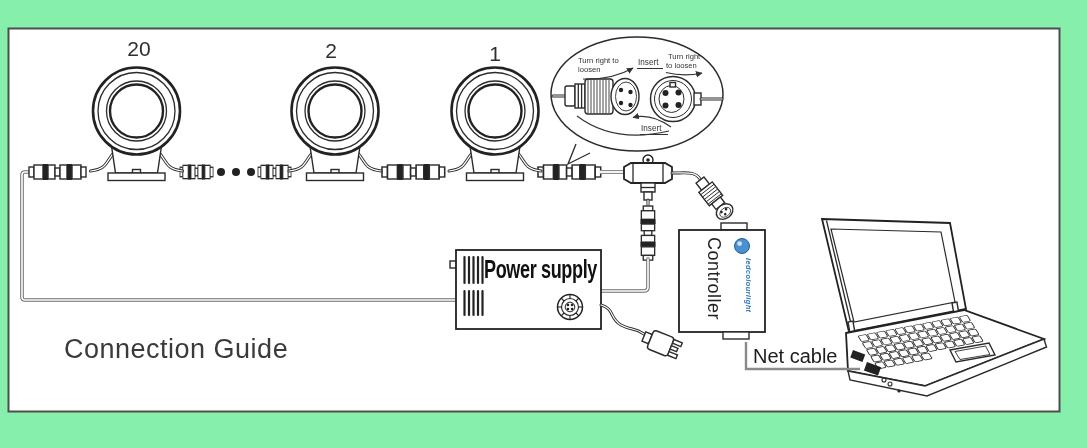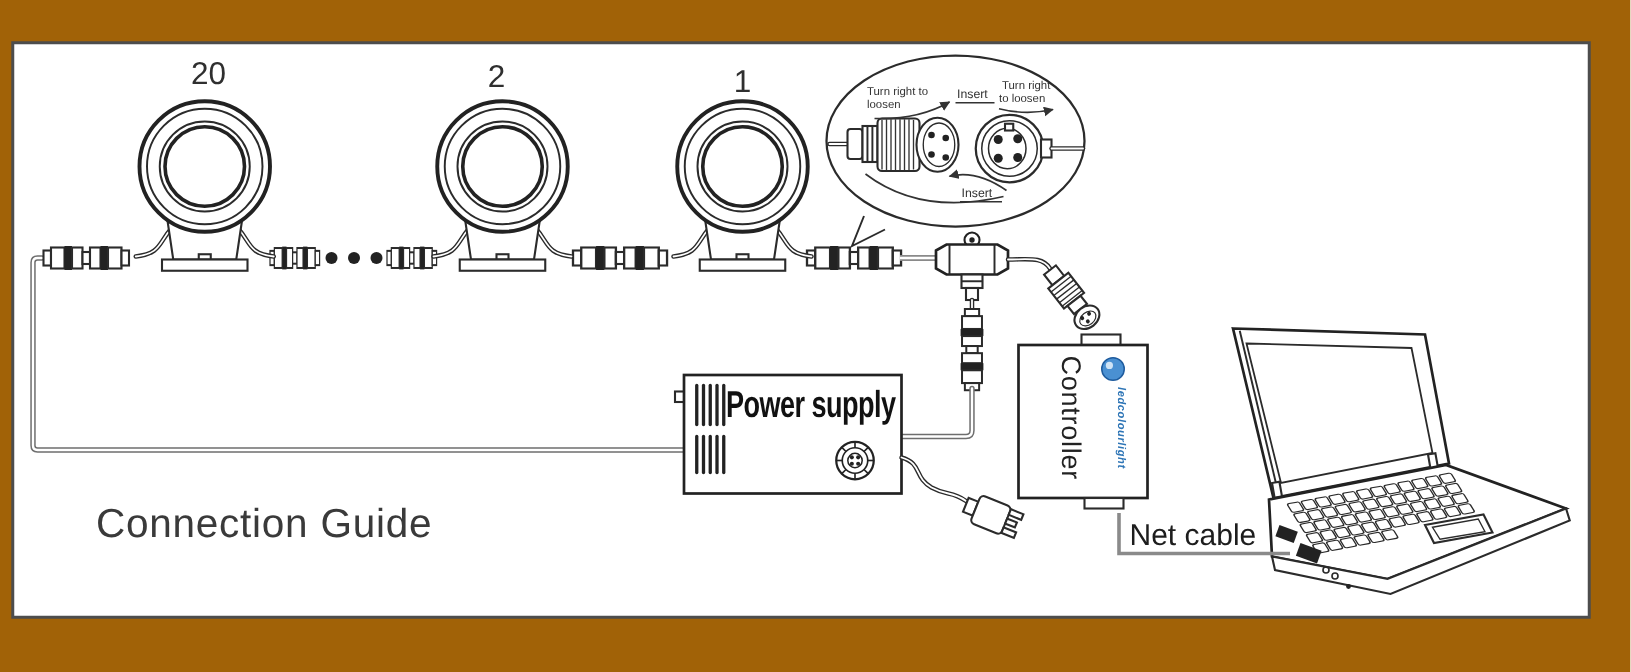--- a/index.html
+++ b/index.html
@@ -1,16 +1,16 @@
 <!DOCTYPE html>
 <html><head>
 <meta charset="utf-8">
 <style>
   html,body{margin:0;padding:0;background:#fff;}
-  .stage{position:relative;width:1087px;height:448px;background:#a16207;overflow:hidden;
+  .stage{position:relative;width:1087px;height:448px;background:#86efac;overflow:hidden;
          font-family:"Liberation Sans", sans-serif;}
   svg{display:block;font-family:"Liberation Sans", sans-serif;}
   .ln{stroke:#2b2b2b;fill:none;stroke-width:1.3;}
   .shape{fill:#fff;stroke:#2b2b2b;stroke-width:1.4;}
   .shape-bold{fill:#fff;stroke:#222;stroke-width:1.8;}
   .dark{fill:#222;stroke:none;}
   
   .cbl-o{stroke:#6e6e6e;stroke-width:3.6;fill:none;stroke-linecap:round;stroke-linejoin:round;}
   .cbl-i{stroke:#ffffff;stroke-width:1.6;fill:none;stroke-linecap:round;stroke-linejoin:round;}
   .wire-o{stroke:#2b2b2b;stroke-width:3;fill:none;stroke-linecap:round;}

